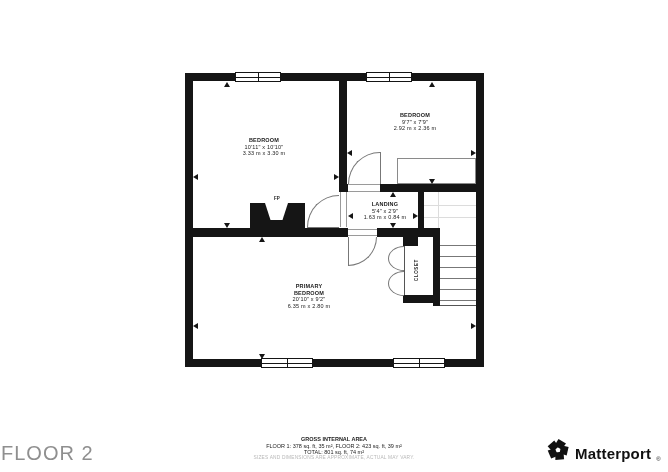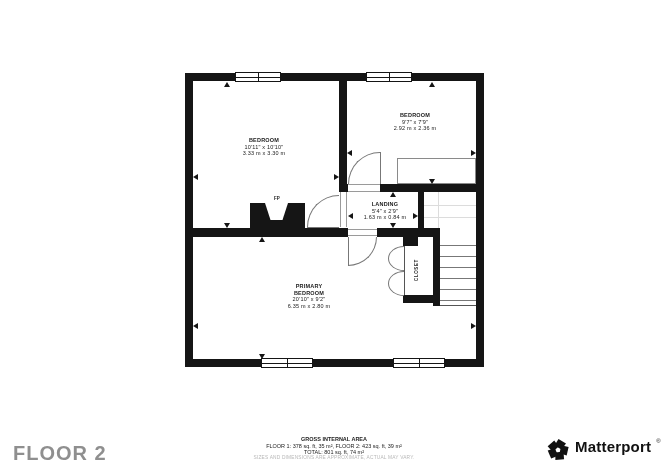--- a/index.html
+++ b/index.html
@@ -32,26 +32,26 @@
   .lbl{position:absolute;width:100px;text-align:center;color:#1a1a1a;
        font-size:5.5px;line-height:6.5px;letter-spacing:0.2px;}
   .lbl .nm{font-weight:700;}
   .fp{position:absolute;width:24px;text-align:center;font-size:4.5px;font-weight:700;color:#1a1a1a;}
   .closet-lbl{position:absolute;left:399px;top:265px;width:40px;height:10px;text-align:center;
        font-size:4.5px;letter-spacing:0.6px;font-weight:700;color:#1a1a1a;transform:rotate(-90deg);}
   .notch{position:absolute;background:#fff;clip-path:polygon(0 0,100% 0,76% 100%,24% 100%);}
   
   .bed{position:absolute;border:1px solid #8a8a8a;background:transparent;box-sizing:border-box;}
   
-  .floor-label{position:absolute;left:13px;top:442px;font-size:20px;letter-spacing:1px;color:#8f8f8f;font-weight:bold;}
+  .floor-label{position:absolute;left:1px;top:442px;font-size:20px;letter-spacing:1px;color:#8f8f8f;}
   .area{position:absolute;left:234px;top:436px;width:200px;text-align:center;color:#222;}
   .area .t1{font-size:5.5px;font-weight:700;line-height:6.5px;}
   .area .t2{font-size:5.5px;font-weight:400;line-height:6.2px;}
   .area .t3{font-size:4.8px;font-weight:400;line-height:6.5px;color:#b8b8b8;letter-spacing:0.2px;}
-  .brand{position:absolute;left:546px;top:438px;display:flex;align-items:flex-start;gap:5px;}
+  .brand{position:absolute;left:546px;top:438px;display:flex;align-items:flex-end;gap:5px;}
   .brand .word{font-size:15px;font-weight:700;color:#111;letter-spacing:0.2px;}
   .brand .tm{font-size:6px;vertical-align:super;color:#111;}
 </style>
 </head>
 <body>
 
 <div class="canvas">
 
   <div class="w" style="left:185px;top:73px;width:299px;height:8px"></div>
   <div class="w" style="left:185px;top:359px;width:299px;height:8px"></div>

